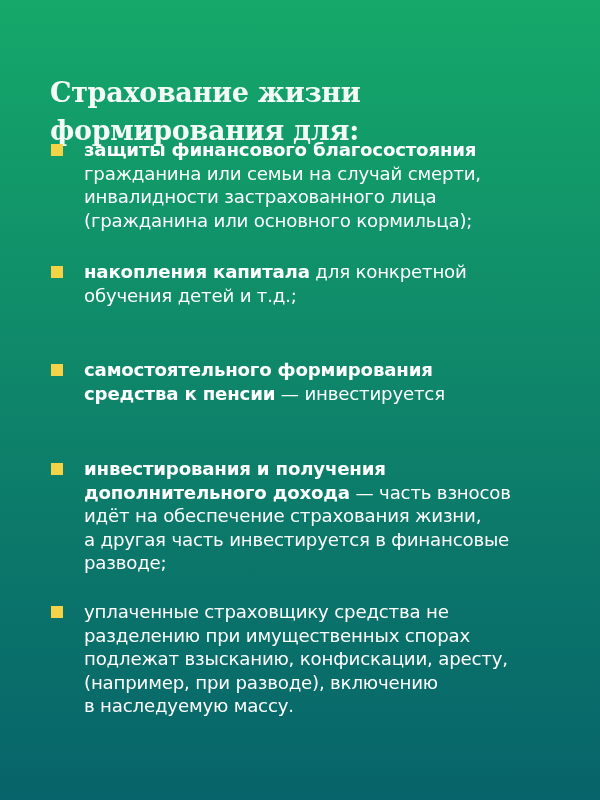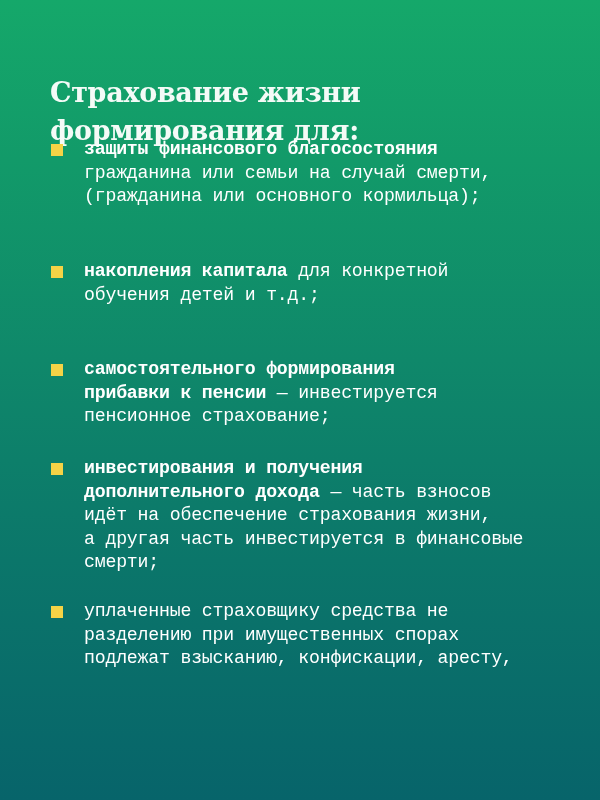--- a/index.html
+++ b/index.html
@@ -23,73 +23,74 @@
     .item { position: absolute; left: 0; width: 600px; }
     .bullet {
       position: absolute; left: 51px; width: 12px; height: 12px;
       background: #f5d346;
     }
     .text {
       position: absolute; left: 84px; width: 500px;
       font-size: 18.2px; line-height: 23.6px;
       color: #ffffff;
       letter-spacing: -0.2px;
-      font-family: Liberation Mono, monospace;
     }
     .text b { font-weight: bold; }
   </style>
 </head>
 <body>
 
 <div class="title">
   <div>Страхование жизни</div>
   <div>формирования для:</div>
 </div>
 
 <div class="list">
 
   <div class="item" style="top:138px;">
     <div class="bullet" style="top:6px;"></div>
     <div class="text">
       <div><b>защиты финансового благосостояния</b></div>
       <div>гражданина или семьи на случай смерти,</div>
+      <div>инвалидности застрахованного лица</div>
       <div>(гражданина или основного кормильца);</div>
     </div>
   </div>
 
   <div class="item" style="top:260px;">
     <div class="bullet" style="top:6px;"></div>
     <div class="text">
       <div><b>накопления капитала</b><span> для конкретной</span></div>
       <div>обучения детей и т.д.;</div>
     </div>
   </div>
 
   <div class="item" style="top:358px;">
     <div class="bullet" style="top:6px;"></div>
     <div class="text">
       <div><b>самостоятельного формирования</b></div>
-      <div><b>прибавки к пенсии</b><span> — инвестируется</span></div>
-      <div>пенсионное страхование;</div>
+      <div><b>средства к пенсии</b><span> — инвестируется</span></div>
     </div>
   </div>
 
   <div class="item" style="top:457px;">
     <div class="bullet" style="top:6px;"></div>
     <div class="text">
       <div><b>инвестирования и получения</b></div>
       <div><b>дополнительного дохода</b><span> — часть взносов</span></div>
       <div>идёт на обеспечение страхования жизни,</div>
       <div>а другая часть инвестируется в финансовые</div>
-      <div>смерти;</div>
+      <div>разводе;</div>
     </div>
   </div>
 
   <div class="item" style="top:600px;">
     <div class="bullet" style="top:6px;"></div>
     <div class="text">
       <div>уплаченные страховщику средства не</div>
       <div>разделению при имущественных спорах</div>
       <div>подлежат взысканию, конфискации, аресту,</div>
+      <div>(например, при разводе), включению</div>
+      <div>в наследуемую массу.</div>
     </div>
   </div>
 
 </div>
 
 </body></html>

